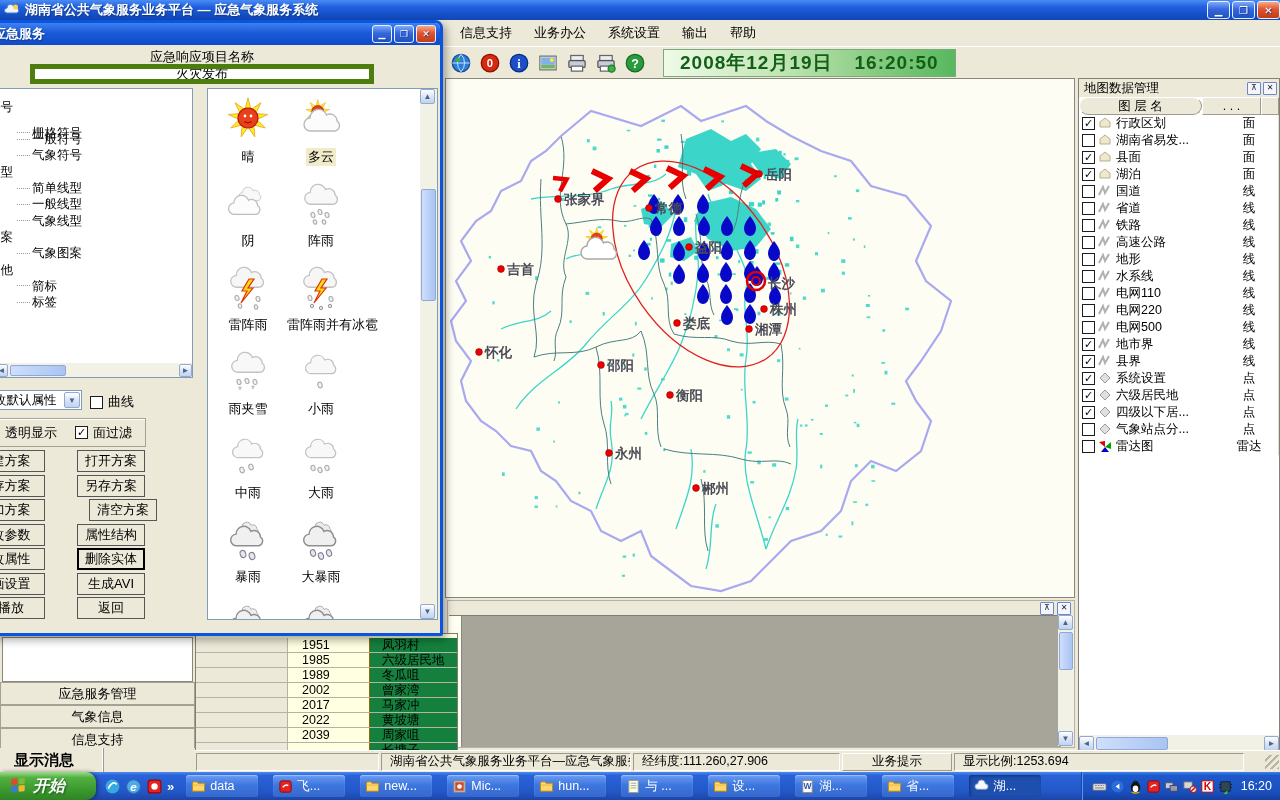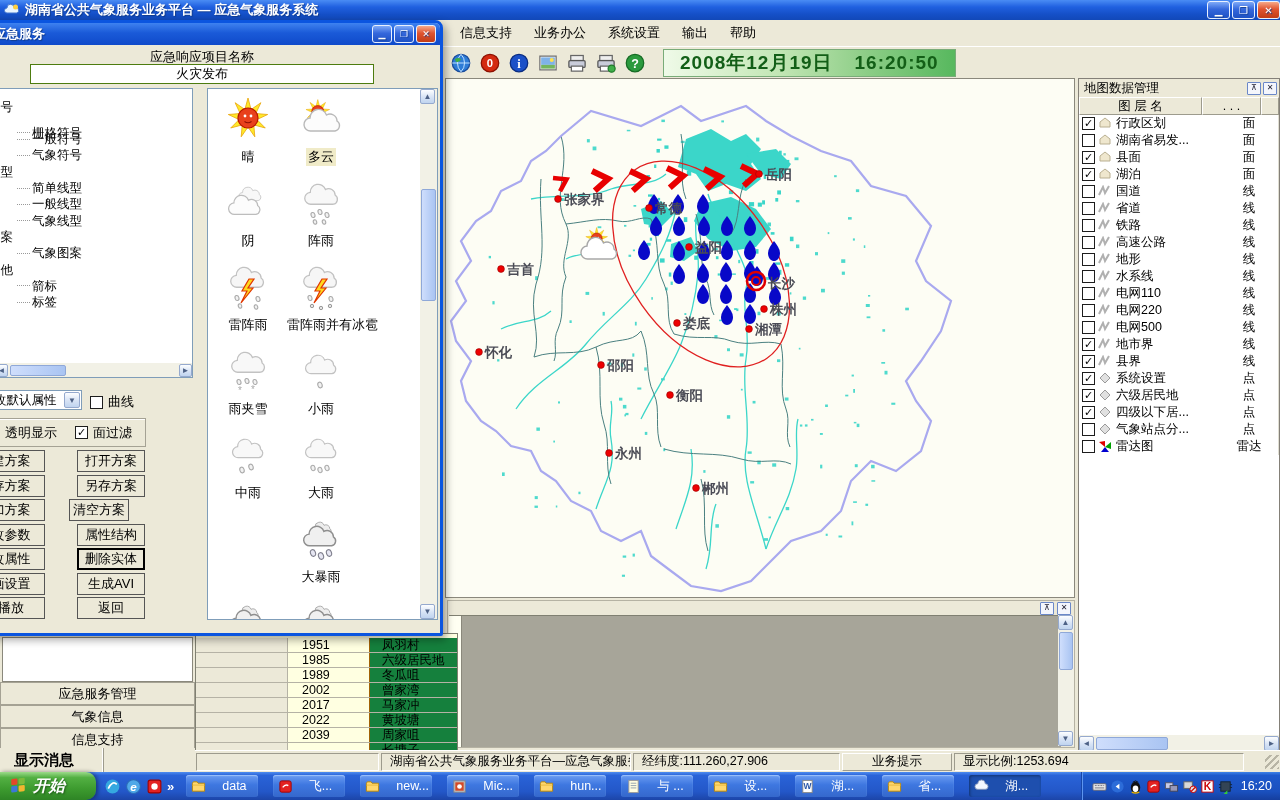--- a/index.html
+++ b/index.html
@@ -85,21 +85,21 @@
   #dlg{left:-14px;top:20px;width:451px;height:610px;background:#ECE9D8;border:3px solid #0A55E0;
     border-radius:8px 8px 2px 2px;box-shadow:3px 4px 8px rgba(0,0,0,.35);z-index:40;}
   #dlg-title{position:absolute;left:0;top:0;width:100%;height:22px;border-radius:5px 5px 0 0;
     background:linear-gradient(180deg,#3E82F0 0%,#1A5AD8 45%,#0F4ACA 100%);color:#fff;font-weight:bold;
     display:flex;align-items:center;padding:0 4px;box-sizing:border-box;text-shadow:1px 1px 1px #123C8C;}
   .dbtn{width:18px;height:16px;border:1px solid #E8F0FF;border-radius:3px;display:flex;align-items:center;
     justify-content:center;color:#fff;font-size:9px;font-weight:bold;
     background:linear-gradient(180deg,#7FAAF8,#3568DC 45%,#1E52C4);margin-left:2px;}
   .dbtn.close{background:linear-gradient(180deg,#F6A988,#E05430 45%,#C23C16);}
   #dlg-proj-label{position:absolute;left:41px;top:25px;width:344px;text-align:center;font-size:13px;}
-  #dlg-proj-input{position:absolute;left:41px;top:41px;width:344px;height:20px;border:1px solid #4d7c0f;
+  #dlg-proj-input{position:absolute;left:41px;top:41px;width:344px;height:20px;border:5px solid #4d7c0f;
     background:#fff;text-align:center;font-size:13px;font-family:inherit;box-sizing:border-box;padding:0;}
   #dlg-tree{position:absolute;left:5px;top:65px;width:199px;height:290px;background:#fff;
     border:1px solid #7F9DB9;box-sizing:border-box;overflow:hidden;}
   .tree-row{position:absolute;height:16px;display:flex;align-items:center;font-size:12.5px;white-space:nowrap;}
   .tree-conn{width:13px;height:1px;border-top:1px dotted #999;margin-right:2px;}
   #tree-hsb{position:absolute;left:0;bottom:0;width:197px;height:14px;background:#F2F1E6;display:flex;align-items:center;}
   #dlg-wx{position:absolute;left:218px;top:65px;width:231px;height:532px;background:#fff;
     border:1px solid #7F9DB9;box-sizing:border-box;overflow:hidden;}
   .wx-cell{position:absolute;width:72px;text-align:center;}
   .wx-label{margin-top:2px;font-size:13px;white-space:nowrap;display:inline-block;padding:0 2px;}
@@ -120,21 +120,21 @@
   .dlg-btn.def{border:2px solid #000;}
   
   #taskbar{left:0;top:772px;width:1280px;height:28px;z-index:100;
     background:linear-gradient(180deg,#4E8DF0 0%,#2A63D8 12%,#2357C8 70%,#1C45A8 100%);display:flex;align-items:center;}
   #startbtn{width:96px;height:28px;border-radius:0 10px 10px 0;display:flex;align-items:center;gap:6px;padding-left:9px;
     box-sizing:border-box;background:linear-gradient(180deg,#9CDB8A 0%,#53B043 20%,#3D9B2F 60%,#2E8425 100%);
     box-shadow:2px 0 4px rgba(0,0,0,.4);color:#fff;font-weight:bold;font-style:italic;font-size:16px;
     text-shadow:1px 1px 2px #1E5A18;}
   #quicklaunch{display:flex;align-items:center;gap:4px;padding:0 8px;color:#fff;}
   #tasks{display:flex;align-items:center;gap:15px;margin-left:4px;}
-  .task{width:72px;height:22px;border-radius:3px;display:flex;align-items:center;gap:16px;padding:0 5px;box-sizing:border-box;
+  .task{width:72px;height:22px;border-radius:3px;display:flex;align-items:center;gap:4px;padding:0 5px;box-sizing:border-box;
     background:linear-gradient(180deg,#6B9CF2,#3E77E0 45%,#3568CC);box-shadow:inset 0 1px 1px #9CC0FA;
     color:#fff;font-size:12.5px;white-space:nowrap;overflow:hidden;}
   .task.active{background:#1E4FAE;box-shadow:inset 1px 1px 3px #123472;}
   #tray{margin-left:auto;height:28px;display:flex;align-items:center;gap:3px;padding:0 8px 0 10px;
     border-left:1px solid #1746A8;box-shadow:inset 1px 0 0 #5E95EF;
     background:linear-gradient(180deg,#3E83E8 0%,#1D59CC 12%,#1A50BE 70%,#153E9E 100%);}
   #clock{color:#fff;font-size:12.5px;margin-left:5px;}
   svg{display:block;}
 </style>
 </head>
@@ -541,21 +541,21 @@
   </div>
 
   <div id="right-panel" class="abs">
     <div id="rp-title">
       <span>地图数据管理</span>
       <span class="sp"></span>
       <span class="tiny-btn">⊼</span>
       <span class="tiny-btn">✕</span>
     </div>
     <div id="rp-head">
-      <div class="rp-hcell" style="width:123px;">图 层 名</div>
+      <div class="rp-hcell" style="width:123px;border-radius:9px;">图 层 名</div>
       <div class="rp-hcell" style="width:59px;">. . .</div>
       <div class="rp-hcell" style="flex:1;"></div>
     </div>
     <div id="rp-rows">
         <div class="rp-row">
           <span class="cb">✓</span>
           <span class="rp-icon">
             <svg width="14" height="13" viewBox="0 0 14 13">
               <path d="M2,10 L2,5 L7,1 L12,5 L12,10 Z" fill="#EFE7CE" stroke="#B9AF91"></path>
             </svg>
@@ -999,20 +999,30 @@
               <ellipse cx="26" cy="34" rx="2.16" ry="2.8800000000000003" fill="#F2F2F2" stroke="#ABABAB" stroke-width="1.1" transform="rotate(-18 26 34)"></ellipse>
             </svg></div><div><span class="wx-label">中雨</span></div></div>
         <div class="wx-cell" style="left: 77px; top: 344px;"><div style="display: inline-block;"><svg width="46" height="46" viewBox="0 0 46 46">
               <g transform="translate(5,6) scale(0.85)">
                 <path d="M10,22 a6.5,6.5 0 0 1 -1,-13 a8.5,8.5 0 0 1 16.5,-3 a7,7 0 0 1 10.5,6 a5.5,5.5 0 0 1 -2,10 z" fill="#F8F8F8" stroke="#C2C2C2" stroke-width="1.4"></path>
               </g>
               <ellipse cx="15" cy="35" rx="2.04" ry="2.72" fill="#F2F2F2" stroke="#ABABAB" stroke-width="1.1" transform="rotate(-18 15 35)"></ellipse>
               <ellipse cx="22" cy="37" rx="2.04" ry="2.72" fill="#F2F2F2" stroke="#ABABAB" stroke-width="1.1" transform="rotate(-18 22 37)"></ellipse>
               <ellipse cx="29" cy="35" rx="2.04" ry="2.72" fill="#F2F2F2" stroke="#ABABAB" stroke-width="1.1" transform="rotate(-18 29 35)"></ellipse>
             </svg></div><div><span class="wx-label">大雨</span></div></div>
+        <div class="wx-cell" style="left: 4px; top: 428px;"><div style="display: inline-block;"><svg width="46" height="46" viewBox="0 0 46 46">
+              <g transform="translate(12,5) scale(0.55)">
+                <path d="M10,22 a6.5,6.5 0 0 1 -1,-13 a8.5,8.5 0 0 1 16.5,-3 a7,7 0 0 1 10.5,6 a5.5,5.5 0 0 1 -2,10 z" fill="#EDEDED" stroke="#9A9A9A" stroke-width="1.4"></path>
+              </g>
+              <g transform="translate(3,9) scale(0.9)">
+                <path d="M10,22 a6.5,6.5 0 0 1 -1,-13 a8.5,8.5 0 0 1 16.5,-3 a7,7 0 0 1 10.5,6 a5.5,5.5 0 0 1 -2,10 z" fill="#F0F0F0" stroke="#8F8F8F" stroke-width="1.6"></path>
+              </g>
+              <ellipse cx="18" cy="37" rx="2.76" ry="3.6799999999999997" fill="#E6E6F2" stroke="#80808E" stroke-width="1.1" transform="rotate(-18 18 37)"></ellipse>
+              <ellipse cx="27" cy="39" rx="2.76" ry="3.6799999999999997" fill="#E6E6F2" stroke="#80808E" stroke-width="1.1" transform="rotate(-18 27 39)"></ellipse>
+            </svg></div><div><span class="wx-label">暴雨</span></div></div>
         <div class="wx-cell" style="left: 77px; top: 428px;"><div style="display: inline-block;"><svg width="46" height="46" viewBox="0 0 46 46">
               <g transform="translate(12,5) scale(0.55)">
                 <path d="M10,22 a6.5,6.5 0 0 1 -1,-13 a8.5,8.5 0 0 1 16.5,-3 a7,7 0 0 1 10.5,6 a5.5,5.5 0 0 1 -2,10 z" fill="#EDEDED" stroke="#9A9A9A" stroke-width="1.4"></path>
               </g>
               <g transform="translate(3,9) scale(0.9)">
                 <path d="M10,22 a6.5,6.5 0 0 1 -1,-13 a8.5,8.5 0 0 1 16.5,-3 a7,7 0 0 1 10.5,6 a5.5,5.5 0 0 1 -2,10 z" fill="#F0F0F0" stroke="#8F8F8F" stroke-width="1.6"></path>
               </g>
               <ellipse cx="15" cy="36" rx="2.52" ry="3.3600000000000003" fill="#E6E6F2" stroke="#80808E" stroke-width="1.1" transform="rotate(-18 15 36)"></ellipse>
               <ellipse cx="23" cy="39" rx="2.52" ry="3.3600000000000003" fill="#E6E6F2" stroke="#80808E" stroke-width="1.1" transform="rotate(-18 23 39)"></ellipse>
               <ellipse cx="31" cy="36" rx="2.52" ry="3.3600000000000003" fill="#E6E6F2" stroke="#80808E" stroke-width="1.1" transform="rotate(-18 31 36)"></ellipse>
@@ -1060,21 +1070,21 @@
     <div id="dlg-buttons">
         <div class="dlg-btn" style="left: -12px; width: 68px; top: 427px;">建方案</div>
         <div class="dlg-btn" style="left: -12px; width: 68px; top: 451.5px;">存方案</div>
         <div class="dlg-btn" style="left: -12px; width: 68px; top: 476px;">加方案</div>
         <div class="dlg-btn" style="left: -12px; width: 68px; top: 500.5px;">改参数</div>
         <div class="dlg-btn" style="left: -12px; width: 68px; top: 525px;">改属性</div>
         <div class="dlg-btn" style="left: -12px; width: 68px; top: 549.5px;">画设置</div>
         <div class="dlg-btn" style="left: -12px; width: 68px; top: 574px;">播放</div>
         <div class="dlg-btn" style="left: 88px; width: 68px; top: 427px;">打开方案</div>
         <div class="dlg-btn" style="left: 88px; width: 68px; top: 451.5px;">另存方案</div>
-        <div class="dlg-btn" style="left: 80px; width: 60px; top: 476px;">清空方案</div>
+        <div class="dlg-btn" style="left: 100px; width: 68px; top: 476px;">清空方案</div>
         <div class="dlg-btn" style="left: 88px; width: 68px; top: 500.5px;">属性结构</div>
         <div class="dlg-btn def" style="left: 88px; width: 68px; top: 525px;">删除实体</div>
         <div class="dlg-btn" style="left: 88px; width: 68px; top: 549.5px;">生成AVI</div>
         <div class="dlg-btn" style="left: 88px; width: 68px; top: 574px;">返回</div>
       </div>
   </div>
 
   <div id="taskbar" class="abs">
     <div id="startbtn">
       <span id="startflag">

